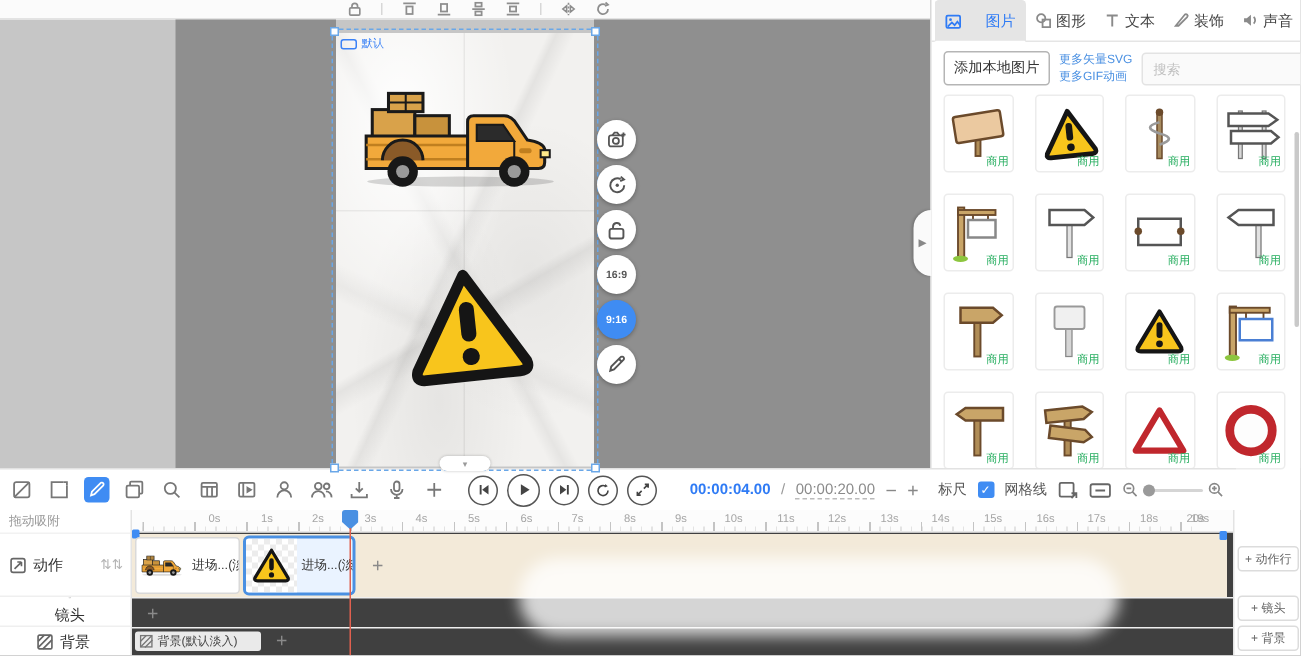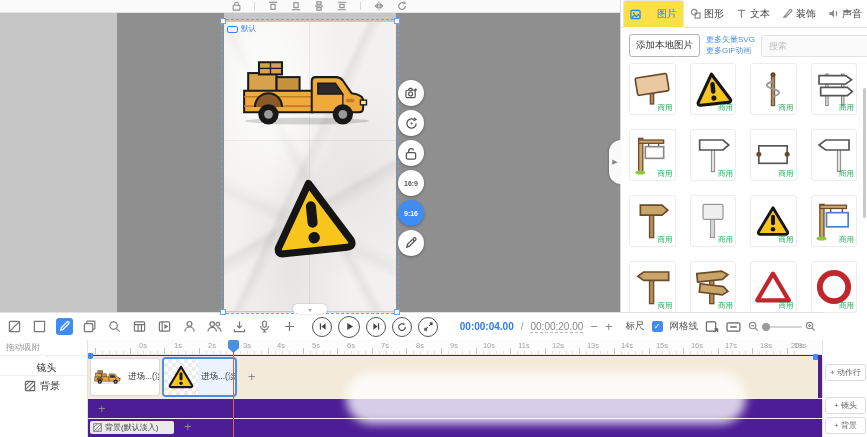--- a/index.html
+++ b/index.html
@@ -53,21 +53,21 @@
      border-left:1px solid #d8d8d8;}
   #collapse-handle{left:-12px;top:140px;width:12px;height:44px;background:#fafafa;
      border-radius:12px 0 0 12px;box-shadow:-1px 0 2px rgba(0,0,0,.2);
      display:flex;align-items:center;justify-content:center;color:#888;font-size:7px;}
   #panel-tabs{height:28px;border-bottom:1px solid #e5e5e5;display:flex;
      align-items:stretch;padding:0 2px;}
   .ptab{display:flex;align-items:center;gap:3px;padding:0 6px;font-size:10px;
      color:#444;cursor:pointer;white-space:nowrap;}
   .ptab svg{color:#8a8a8a;}
   .ptab.active{color:#2f7bf5;border:1px solid #e5e5e5;border-bottom:1px solid #fff;
-     margin-bottom:-1px;background:#fde047;border-radius:3px 3px 0 0;gap:16px;}
+     margin-bottom:-1px;background:#e5e5e5;border-radius:3px 3px 0 0;gap:16px;}
   .ptab.active svg{color:#2f7bf5;}
   #panel-actions{display:flex;align-items:center;gap:6px;padding:6px 8px 4px 8px;}
   #add-local{border:1px solid #b5b5b5;border-radius:3px;background:#fff;
      font-size:9.5px;color:#333;padding:4px 6px;white-space:nowrap;cursor:pointer;}
   #more-links{display:flex;flex-direction:column;line-height:1.35;}
   #more-links span{font-size:8px;color:#4a90e2;cursor:pointer;white-space:nowrap;}
   #search-box{flex:1;height:22px;background:#fafafa;border:1px solid #e3e3e3;
      border-radius:3px;display:flex;align-items:center;padding:0 5px;}
   #search-box input{flex:1;border:0;background:transparent;outline:none;
      font-size:9px;color:#666;min-width:0;font-family:inherit;}
@@ -106,21 +106,21 @@
   .pb-zoom-btn{color:#888;font-size:13px;cursor:pointer;line-height:1;}
   .pb-label{font-size:9.5px;color:#555;}
   #grid-check{width:11px;height:11px;background:#3f8cf3;border-radius:2px;
      color:#fff;font-size:8px;display:flex;align-items:center;justify-content:center;}
   #zoom-slider{display:flex;align-items:center;gap:3px;}
   #zoom-track{width:40px;height:2px;background:#d5d5d5;border-radius:1px;position:relative;}
   #zoom-knob{position:absolute;left:0;top:-3px;width:8px;height:8px;background:#9a9a9a;
      border-radius:50%;}
 
   
-  #timeline{left:0;top:340px;width:867px;height:97px;background:#4c1d95;}
+  #timeline{left:0;top:340px;width:867px;height:97px;background:#404040;}
   #tl-left{left:0;top:0;width:88px;height:97px;border-right:1px solid #e3e3e3;background:#fff;}
   #tl-snap{height:16px;display:flex;align-items:center;padding-left:6px;
      font-size:8.5px;color:#9a9a9a;border-bottom:1px solid #f2f2f2;}
   .tl-row-label{display:flex;align-items:center;gap:4px;padding-left:6px;
      font-size:10px;color:#333;border-bottom:1px solid #efefef;}
   .tl-row-label svg{color:#666;}
   #row-action{height:42px;}
   #row-camera{height:20px;flex-direction:column;}
   #row-bg{height:19px;border-bottom:0;padding-left:24px;}
   .drag-handle{margin-left:auto;margin-right:5px;color:#b5b5b5;font-size:9px;}
@@ -676,20 +676,28 @@
             <circle cx="5" cy="5" r="3.5"></circle>
             <path d="M3.3 5 h3.4 M5 3.3 v3.4 M7.6 7.6 L10.6 10.6"></path>
           </svg>
       </div>
     </div>
   </div>
 
   <div id="timeline" class="abs">
     <div id="tl-left" class="abs">
       <div id="tl-snap">拖动吸附</div>
+      <div id="row-action" class="tl-row-label">
+        <svg width="12" height="12" viewBox="0 0 13 13" fill="none" stroke="currentColor" stroke-width="1.2">
+            <rect x="1.5" y="1.5" width="10" height="10" rx="1.5"></rect>
+            <path d="M4 9 L9 4 M9 4 h-3 M9 4 v3"></path>
+          </svg>
+        <span>动作</span>
+        <span class="drag-handle">⇅⇅</span>
+      </div>
       <div id="row-camera" class="tl-row-label">
         <svg width="13" height="10" viewBox="0 0 14 11" fill="none" stroke="currentColor" stroke-width="1.2">
             <rect x="1" y="1.5" width="8.5" height="8" rx="1.5"></rect>
             <path d="M9.5 4.5 L13 2.5 v6 L9.5 6.5"></path>
           </svg>
         <span>镜头</span>
       </div>
       <div id="row-bg" class="tl-row-label">
         <svg width="12" height="12" viewBox="0 0 13 13" fill="none" stroke="currentColor" stroke-width="1.2">
             <rect x="1.5" y="1.5" width="10" height="10" rx="1"></rect>

